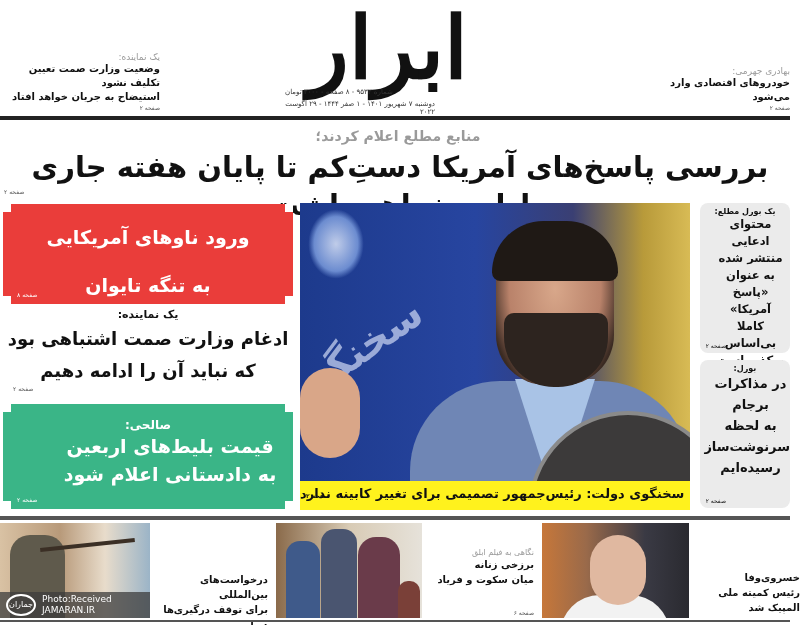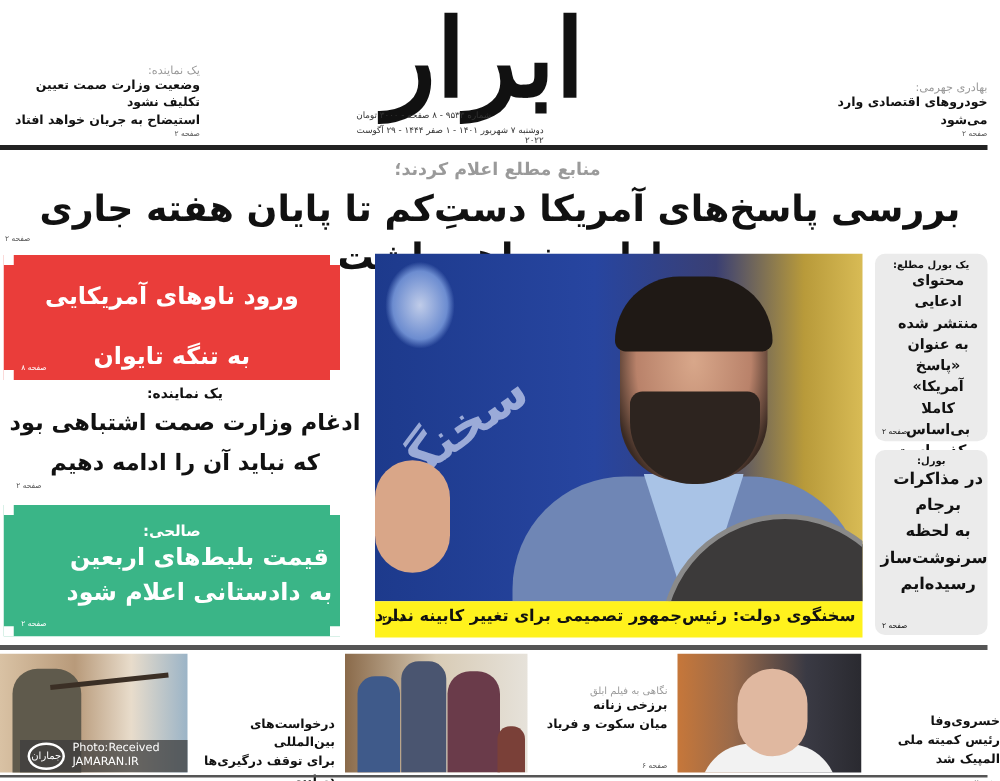--- a/index.html
+++ b/index.html
@@ -19,21 +19,21 @@
   #right-top { left: 630px; top: 66px; width: 160px; text-align: right; }
   #right-top .t { font-size: 10px; font-weight: bold; line-height: 14px; }
 
   .rule-top { left: 0; top: 116px; width: 790px; height: 4px; background: #222; }
 
   #sub-kicker { left: 0; top: 128px; width: 796px; text-align: center; font-size: 14px; font-weight: bold; color: #9a9a9a; }
   #headline { left: 0; top: 148px; width: 800px; text-align: center; font-size: 29px; font-weight: bold; line-height: 38px; color: #111; letter-spacing: -0.5px; }
   #headline-ref { left: 4px; top: 188px; }
 
   
-  .colorbox { position: absolute; left: 3px; width: 269px; color: #fff; text-align: center; }
+  .colorbox { position: absolute; left: 3px; width: 290px; color: #fff; text-align: center; }
   .colorbox .corner { position: absolute; width: 8px; height: 8px; background: #fff; }
   #red-box { top: 204px; height: 100px; background: #ea3d3a; }
   #red-box .t { font-size: 19px; font-weight: bold; line-height: 30px; padding-top: 18px; }
   #green-box { top: 404px; height: 105px; background: #3ab587; }
   #green-box .k { font-size: 12px; font-weight: bold; padding-top: 14px; }
   #green-box .t { font-size: 19px; font-weight: bold; line-height: 28px; padding-left: 44px; }
   .colorbox .pr { position: absolute; left: 14px; bottom: 6px; font-size: 6px; color: #fff; }
 
   #mid-left { left: 3px; top: 308px; width: 290px; text-align: center; }
   #mid-left .k { font-size: 11px; font-weight: bold; color: #111; }
@@ -62,21 +62,21 @@
   #gray2 { top: 360px; height: 148px; }
 
   .rule-bottom { left: 0; top: 516px; width: 790px; height: 4px; background: #555; }
   .rule-foot { left: 0; top: 620px; width: 790px; height: 2px; background: #555; }
 
   
   .thumb { position: absolute; top: 523px; height: 95px; overflow: hidden; }
   #thumb1 { left: 0; width: 150px; background: linear-gradient(90deg, #d9c2a4 0%, #b89a7a 40%, #e8dccb 70%, #9bb4c7 100%); }
   #thumb1 .soldier { position: absolute; left: 10px; top: 12px; width: 55px; height: 85px; border-radius: 20px 20px 0 0; background: #5f5a4c; }
   #thumb1 .rifle { position: absolute; left: 40px; top: 20px; width: 95px; height: 4px; background: #3b2f25; transform: rotate(-6deg); }
-  #thumb1 .wm { position: absolute; left: 16px; top: 69px; width: 150px; height: 26px; background: rgba(60,60,60,.75); }
+  #thumb1 .wm { position: absolute; left: 0; top: 69px; width: 150px; height: 26px; background: rgba(60,60,60,.75); }
   #thumb1 .wm-logo { position: absolute; left: 6px; top: 2px; width: 30px; height: 22px; border: 2px solid #fff; border-radius: 50%; color:#fff; font-size: 8px; text-align: center; line-height: 18px; }
   #thumb1 .wm-t1 { position: absolute; left: 42px; top: 2px; color: #fff; font-size: 9px; direction: ltr; }
   #thumb1 .wm-t2 { position: absolute; left: 42px; top: 13px; color: #fff; font-size: 9px; direction: ltr; }
   #thumb2 { left: 276px; width: 146px; background: linear-gradient(90deg, #8a6a4a 0%, #d8cbb5 50%, #e6e2da 100%); }
   #thumb2 .p1 { position: absolute; left: 10px; top: 18px; width: 34px; height: 77px; border-radius: 14px 14px 0 0; background: #3f5a8a; }
   #thumb2 .p2 { position: absolute; left: 45px; top: 6px; width: 36px; height: 89px; border-radius: 14px 14px 0 0; background: #4a5570; }
   #thumb2 .p3 { position: absolute; left: 82px; top: 14px; width: 42px; height: 81px; border-radius: 18px 18px 0 0; background: #6a3b4a; }
   #thumb2 .p4 { position: absolute; left: 122px; top: 58px; width: 22px; height: 37px; border-radius: 10px 10px 0 0; background: #7a4038; }
   #thumb3 { left: 542px; width: 147px; background: linear-gradient(90deg, #c6773a 0%, #9a6a4a 30%, #3a3a44 70%, #2a2a30 100%); }
   #thumb3 .face { position: absolute; left: 48px; top: 12px; width: 56px; height: 70px; border-radius: 28px; background: #e0b8a0; }

